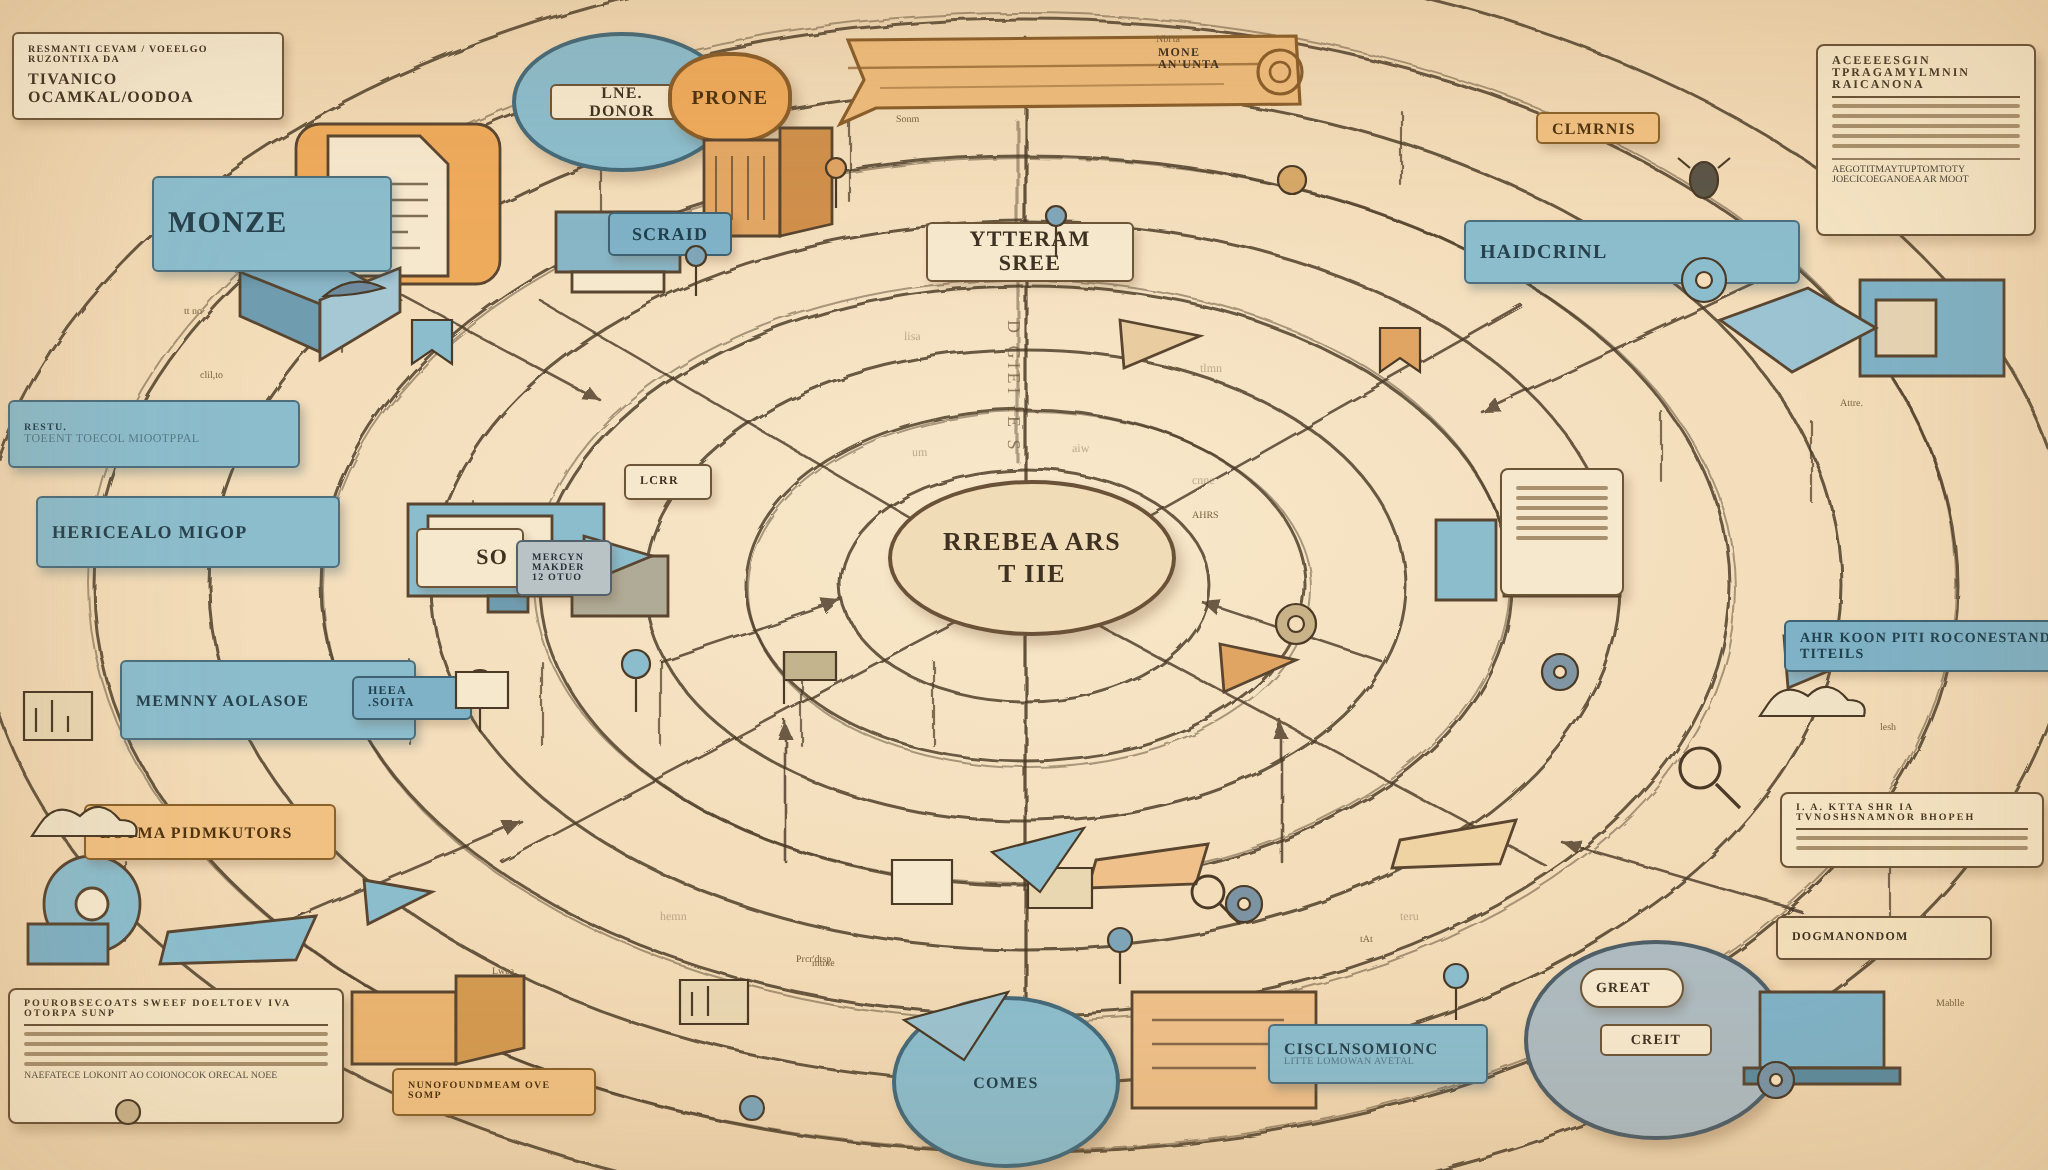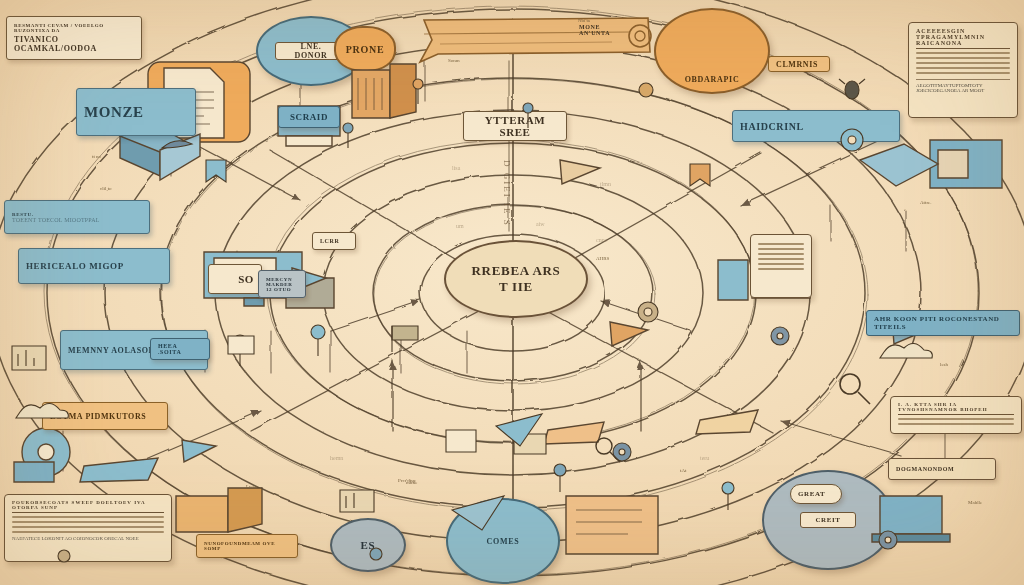--- a/index.html
+++ b/index.html
@@ -23,21 +23,21 @@
     overflow:hidden;
     letter-spacing:.6px;
     text-transform:uppercase;
     font-weight:700;
     color:#3f3222;
     box-shadow:2px 3px 4px rgba(90,60,30,.22);
   }
   .lbl .sub{font-weight:400;text-transform:none;opacity:.55;letter-spacing:.2px;}
   .lbl.blue{background:#8cbdcd;border-color:#4d6f7d;color:#28424d;
             box-shadow:2px 3px 5px rgba(50,80,95,.3);}
-  .lbl.blue-d{background:#7fb2c6;border-color:#3f6272;color:#22414f;}
+  .lbl.blue-d{background:#7fb2c6;border-color:#3f6272;color:#22414f;margin-left:26px;}
   .lbl.tan{background:#f0ddb8;border-color:#6a5238;}
   .lbl.orange-l{background:#f0c182;border-color:#8a6128;color:#50340f;}
   .lbl.paper{background:#f6e8cd;border-color:#6d5637;}
   .lbl.grey{background:#b9c3c6;border-color:#53616a;color:#283238;}
 
   
   .node-ell{
     position:absolute;border-radius:50%;
     border:2px solid #5a4630;
     display:flex;align-items:center;justify-content:center;
@@ -178,27 +178,21 @@
   </div>
 
   <div class="node-ell blue t9" style="left:256px;top:16px;width:106px;height:66px;">
     <span class="lbl paper t8" style="position:static;width:72px;height:18px;align-items:center;justify-content:center;box-shadow:none;">LNE. DONOR</span>
   </div>
 
   <div class="node-ell orange t10" style="left:334px;top:26px;width:58px;height:42px;border-radius:46%;">
     <span>PRONE</span>
   </div>
 
-  <div class="node-ell orange t8" style="left:654px;top:8px;width:112px;height:74px;align-items:flex-end;padding-bottom:8px;">
-    <span>OBDARAPIC</span>
-  </div>
-
-  <div class="node-ell grey t11" style="left:330px;top:518px;width:72px;height:50px;">
-    <span>ES</span>
-  </div>
+
 
   <div class="node-ell blue t8" style="left:446px;top:498px;width:110px;height:82px;align-items:center;">
     <span>COMES</span>
   </div>
 
   <div class="node-ell grey t8" style="left:762px;top:470px;width:128px;height:96px;">
     <span class="lbl paper t7" style="position:static;width:56px;height:16px;align-items:center;justify-content:center;box-shadow:none;">CREIT</span>
   </div>
 
   <svg class="layer" width="1024" height="585" viewBox="0 0 1024 585">
@@ -326,20 +320,24 @@
 
 
   <div class="lbl blue-d t7" style="left:866px;top:310px;width:154px;height:26px;">
     <span>AHR KOON PITI ROCONESTAND TITEILS</span>
   </div>
 
   <div class="lbl tan t6" style="left:888px;top:458px;width:108px;height:22px;">
     <span>DOGMANONDOM</span>
   </div>
 
+  <div class="lbl blue t8" style="left:634px;top:512px;width:110px;height:30px;">
+    <span>CISCLNSOMIONC</span>
+    <span class="sub tiny">LITTE  LOMOWAN AVETAL</span>
+  </div>
 
   <div class="lbl paper t11" style="left:208px;top:264px;width:54px;height:30px;align-items:flex-end;justify-content:center;">
     <span>SO</span>
   </div>
 
   <div class="lbl grey tiny" style="left:258px;top:270px;width:48px;height:28px;">
     <span>MERCYN MAKDER 12 OTUO</span>
   </div>
 
   <div class="lbl orange-l tiny" style="left:196px;top:534px;width:102px;height:24px;">

